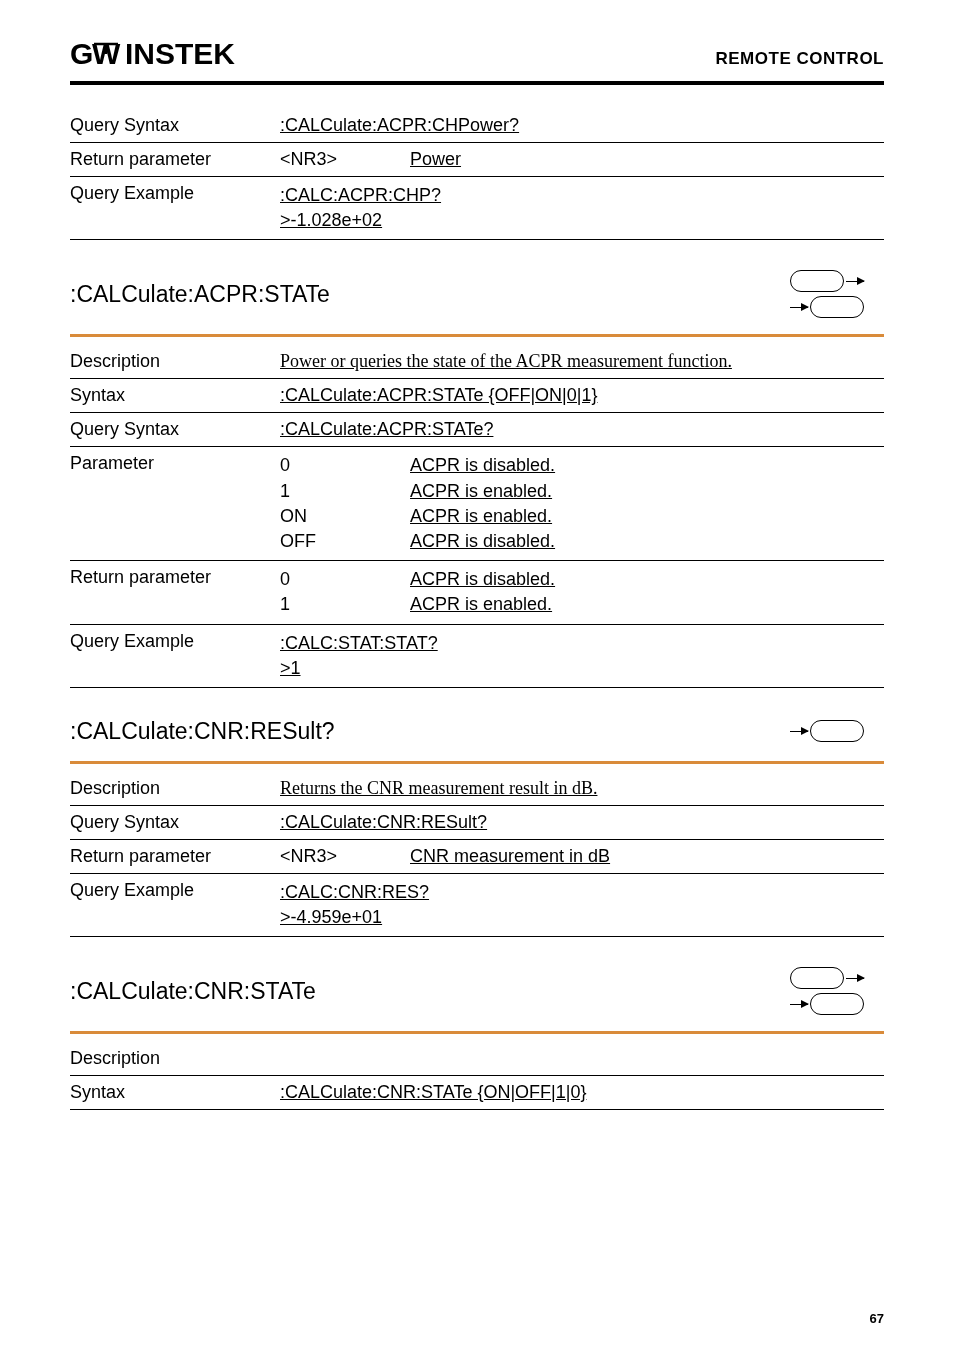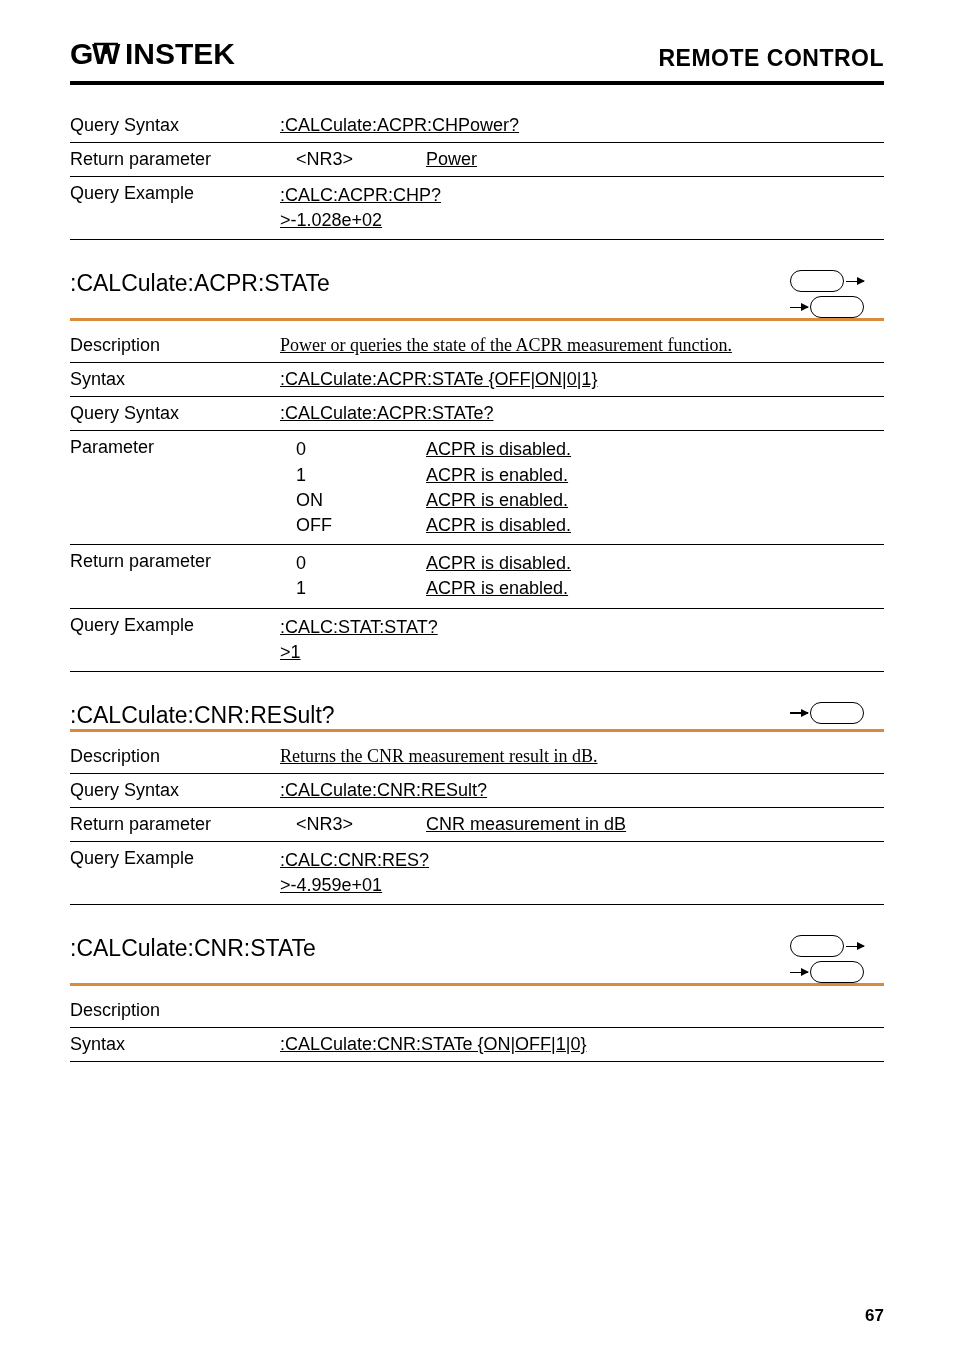--- a/index.html
+++ b/index.html
@@ -20,47 +20,47 @@
     margin-bottom: 24px;
   }
   .logo {
     font-family: Arial, sans-serif;
     font-weight: 900;
     font-size: 30px;
     letter-spacing: -1px;
   }
   .header-right {
     font-weight: 700;
-    font-size: 23px;
+    font-size: 17px;
     letter-spacing: 0.5px;
   }
   .row {
     display: flex;
     border-bottom: 1px solid #000;
     padding: 6px 0;
   }
   .label {
     width: 210px;
     flex-shrink: 0;
     font-size: 18px;
   }
   .content {
     flex: 1;
     font-size: 18px;
     text-decoration: underline;
   }
   .serif { font-family: Georgia, 'Times New Roman', serif; }
-  .param-col1 { width: 130px; display: inline-block; vertical-align: top; margin-left: 16px; }
+  .param-col1 { width: 130px; display: inline-block; vertical-align: top; }
   .section-header {
     display: flex;
     justify-content: space-between;
-    align-items: flex-start;
+    align-items: center;
     margin-top: 30px;
     border-bottom: 3px solid #d98b3a;
-    padding-bottom: 0;
+    padding-bottom: 16px;
     gap: 34px;
   }
   .section-title {
     font-size: 23px;
     font-weight: 400;
   }
   .icon-group {
     display: flex;
     flex-direction: column;
     gap: 4px;
@@ -93,21 +93,21 @@
     top: -3.5px;
     border-left: 8px solid #000;
     border-top: 4.5px solid transparent;
     border-bottom: 4.5px solid transparent;
   }
   .page-num {
     position: absolute;
     bottom: 24px;
     right: 70px;
     font-weight: 900;
-    font-size: 17px;
+    font-size: 13px;
     margin-left: 25px;
   }
   .multi-line { line-height: 1.4; }
 </style>
 </head>
 <body>
 
 <div class="header">
   <div class="logo">
     <svg width="190" height="30" viewBox="0 0 190 30">

